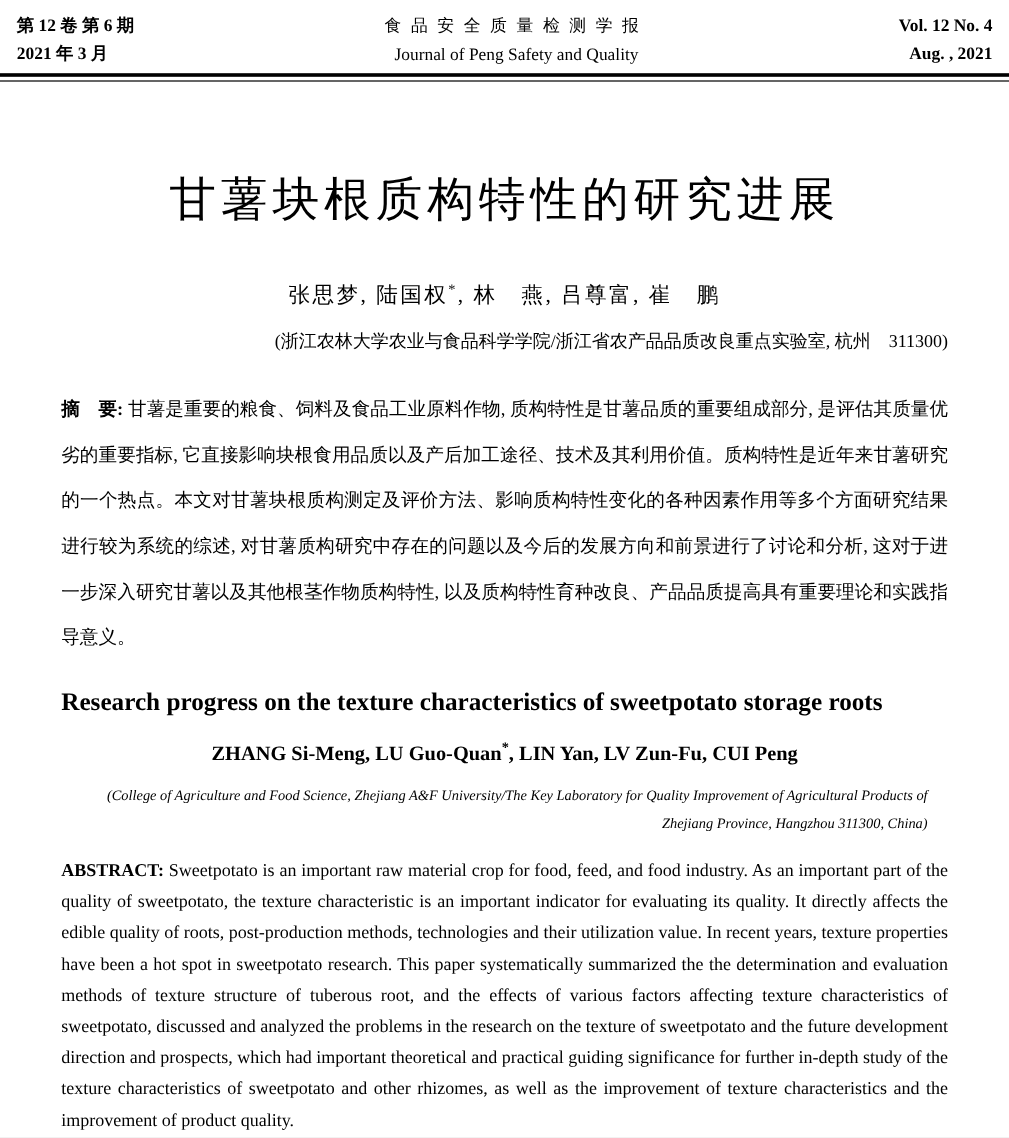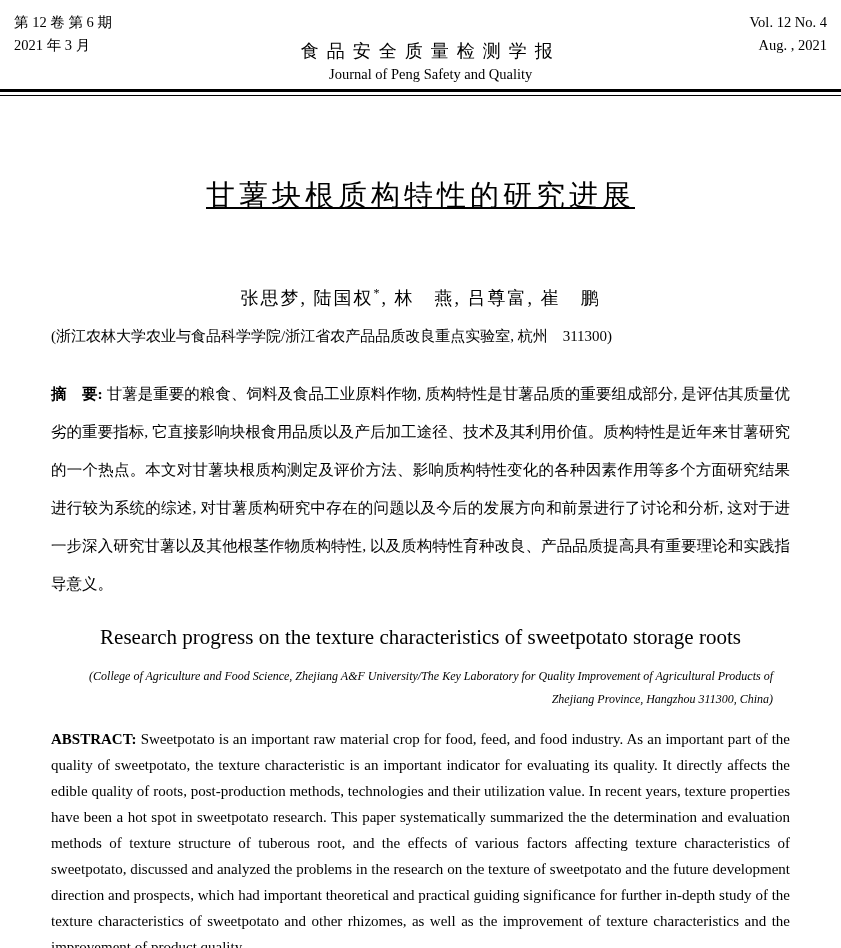--- a/index.html
+++ b/index.html
@@ -16,61 +16,60 @@
   .hdr {
     display:flex;
     justify-content:space-between;
     align-items:flex-start;
     padding:11px 14px 0 14px;
   }
   .hdr-left, .hdr-right {
     font-size:14.5px;
     line-height:23px;
     white-space:nowrap;
+    font-weight:bold;
   }
   .hdr-right { text-align:right; }
   .hdr-center { text-align:center; flex:1; }
   .journal-zh {
-    font-size:18px;
+    font-size:14px;
     letter-spacing:8px;
     line-height:24px;
-    margin-top:28px;
   }
   .journal-en {
     font-size:14.5px;
     line-height:23px;
   }
   .double-rule {
     height:3px;
     border-top:3px solid #000;
     border-bottom:1.5px solid #000;
     margin:3px 0 0 0;
   }
   
   .content { padding:0 51px; }
 
   .title-zh {
     margin:76px 0 0 0;
     text-align:center;
-    font-size:29px;
+    font-size:39px;
     font-weight:normal;
     letter-spacing:4px;
     line-height:46px;
-    text-decoration:underline;
   }
   .authors-zh {
-    margin-top:68px;
+    margin-top:44px;
     text-align:center;
     font-size:18px;
     letter-spacing:2px;
   }
   sup.ast { font-size:12px; vertical-align:super; line-height:0; }
   .affil-zh {
     margin-top:17px;
-    text-align:left;
+    text-align:right;
     font-size:15px;
   }
   .abstract-zh {
     margin-top:29px;
     font-size:15.5px;
     line-height:38px;
     text-align:justify;
   }
   .label-b { font-weight:bold; }
   .keywords-zh {
@@ -79,23 +78,23 @@
     margin-top:3px;
     text-align:left;
   }
   .doi-line {
     font-size:15px;
     line-height:27px;
     text-align:left;
   }
   .title-en {
     margin:20px 0 0 0;
-    text-align:center;
+    text-align:left;
     font-size:21px;
-    font-weight:normal;
+    font-weight:bold;
     line-height:28px;
   }
   .authors-en {
     margin-top:19px;
     text-align:center;
     font-size:17px;
     font-weight:bold;
   }
   .affil-en {
     margin:14px auto 0 auto;
@@ -140,19 +139,20 @@
     <div class="authors-zh"><span>张思梦, 陆国权</span><sup class="ast">*</sup><span>, 林　燕, 吕尊富, 崔　鹏</span></div>
 
     <div class="affil-zh">(浙江农林大学农业与食品科学学院/浙江省农产品品质改良重点实验室, 杭州　311300)</div>
 
     <p class="abstract-zh"><span class="label-b">摘　要:</span> <span>甘薯是重要的粮食、饲料及食品工业原料作物, 质构特性是甘薯品质的重要组成部分, 是评估其质量优劣的重要指标, 它直接影响块根食用品质以及产后加工途径、技术及其利用价值。质构特性是近年来甘薯研究的一个热点。本文对甘薯块根质构测定及评价方法、影响质构特性变化的各种因素作用等多个方面研究结果进行较为系统的综述, 对甘薯质构研究中存在的问题以及今后的发展方向和前景进行了讨论和分析, 这对于进一步深入研究甘薯以及其他根茎作物质构特性, 以及质构特性育种改良、产品品质提高具有重要理论和实践指导意义。</span></p>
 
 
 
     <h2 class="title-en">Research progress on the texture characteristics of sweetpotato storage roots</h2>
 
+    <div class="authors-en"><span>ZHANG Si-Meng, LU Guo-Quan</span><sup class="ast">*</sup><span>, LIN Yan, LV Zun-Fu, CUI Peng</span></div>
 
     <div class="affil-en">(College of Agriculture and Food Science, Zhejiang A&amp;F University/The Key Laboratory for Quality Improvement of Agricultural Products of Zhejiang Province, Hangzhou 311300, China)</div>
 
     <p class="abstract-en"><span class="label-b">ABSTRACT:</span> <span>Sweetpotato is an important raw material crop for food, feed, and food industry. As an important part of the quality of sweetpotato, the texture characteristic is an important indicator for evaluating its quality. It directly affects the edible quality of roots, post-production methods, technologies and their utilization value. In recent years, texture properties have been a hot spot in sweetpotato research. This paper systematically summarized the the determination and evaluation methods of texture structure of tuberous root, and the effects of various factors affecting texture characteristics of sweetpotato, discussed and analyzed the problems in the research on the texture of sweetpotato and the future development direction and prospects, which had important theoretical and practical guiding significance for further in-depth study of the texture characteristics of sweetpotato and other rhizomes, as well as the improvement of texture characteristics and the improvement of product quality.</span></p>
 
   </div>
 </div>
 
 </body></html>

